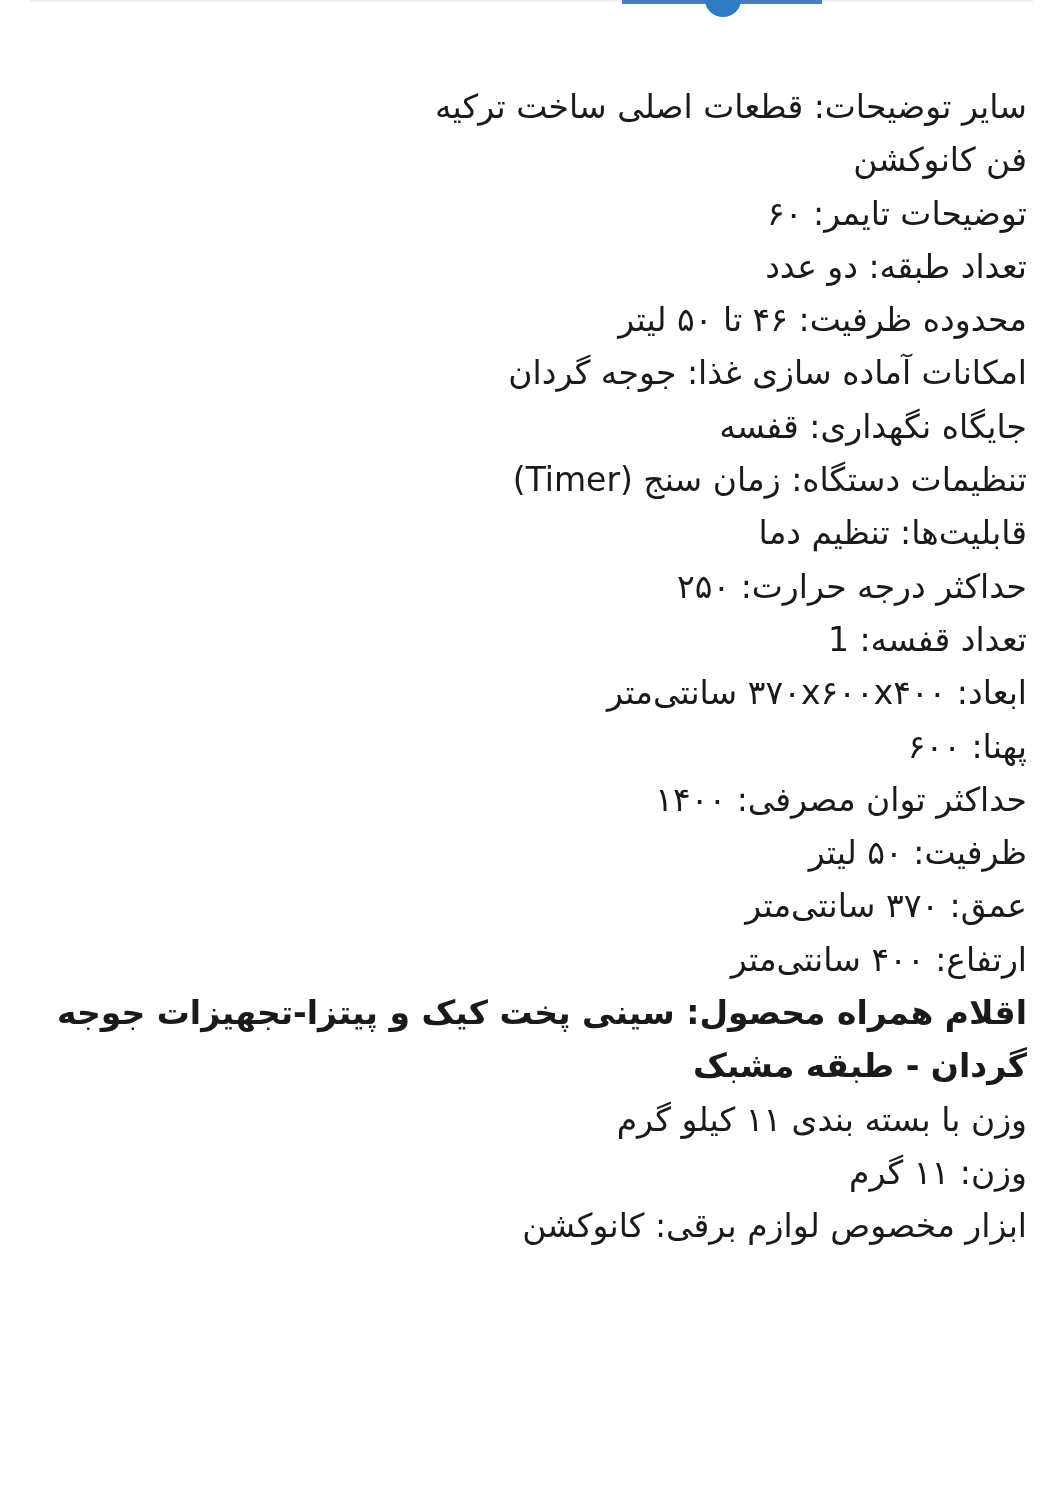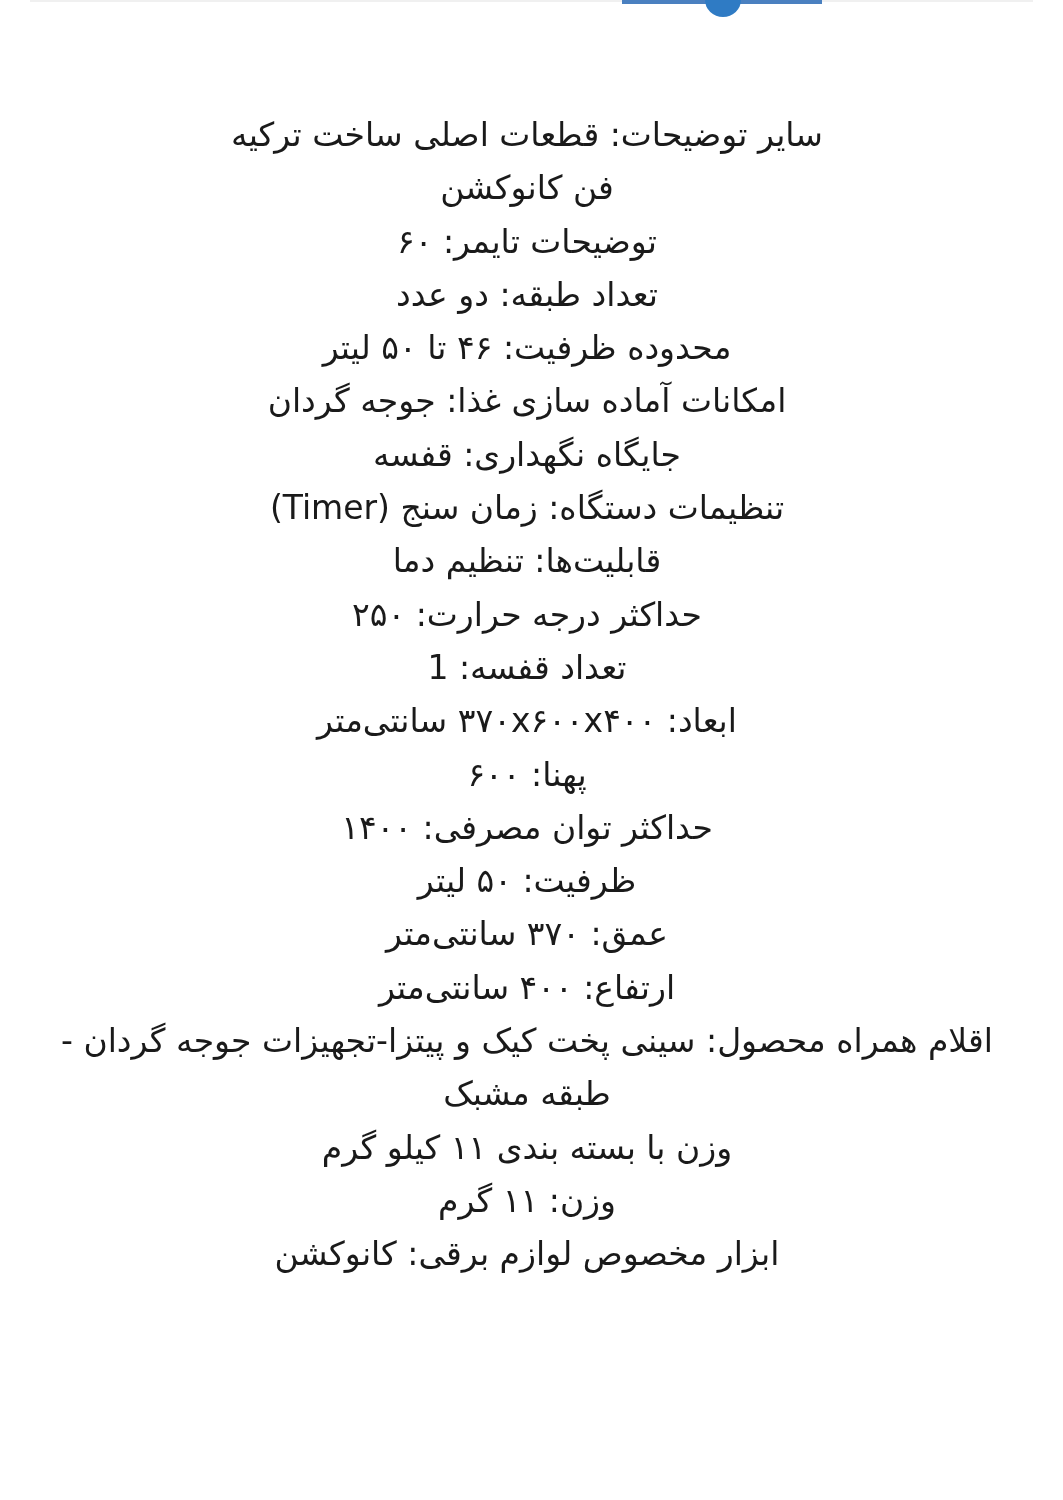--- a/index.html
+++ b/index.html
@@ -39,31 +39,31 @@
       height: 34px;
       border-radius: 50%;
       background: #2f7bc4;
     }
     .content {
       position: absolute;
       top: 80px;
       right: 36px;
       width: 1000px;
       direction: rtl;
-      text-align: center;
+      text-align: right;
       font-size: 33px;
       line-height: 53.3px;
-      margin-top: 28px;
     }
     .spec-line {
       display: block;
       white-space: nowrap;
     }
     .spec-line.wrap {
       white-space: normal;
+      font-weight: bold;
     }
     .bottom-cut {
       position: absolute;
       top: 1468px;
       right: 36px;
       direction: rtl;
       font-size: 33px;
       line-height: 53px;
       height: 32px;
       overflow: hidden;

